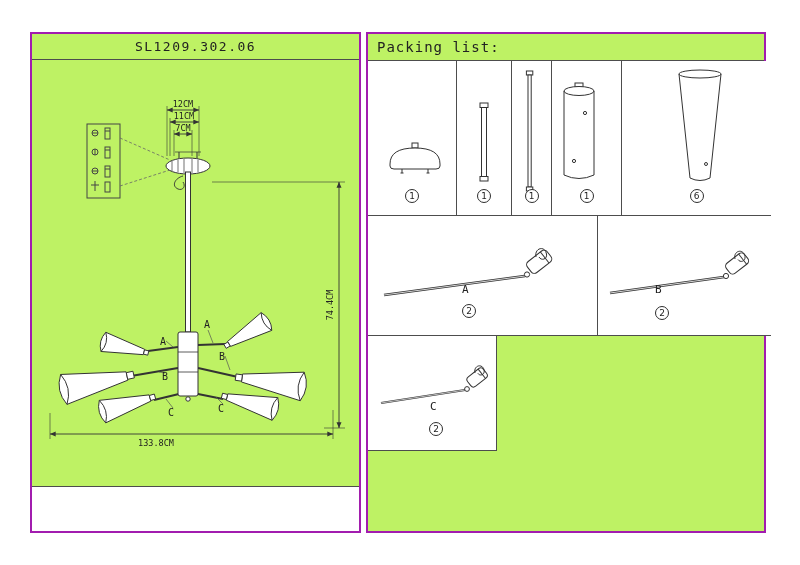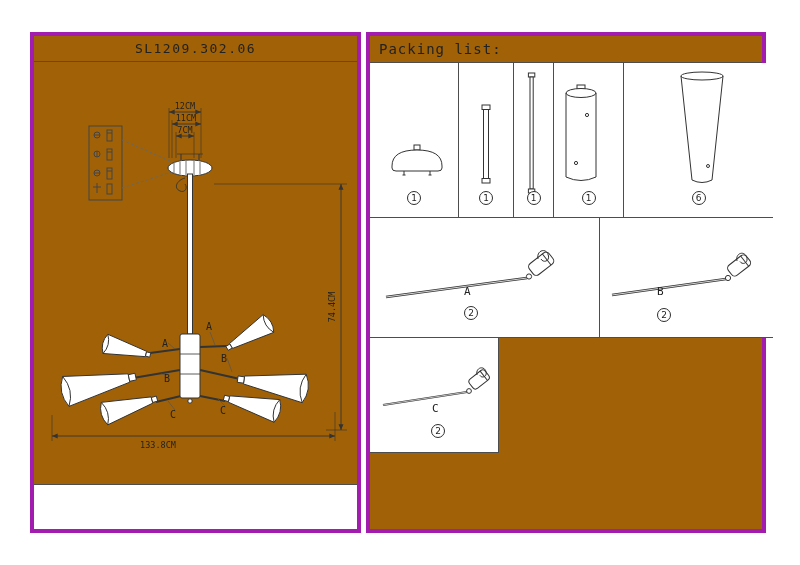--- a/index.html
+++ b/index.html
@@ -1,19 +1,19 @@
 <!DOCTYPE html>
 <html><head>
 <meta charset="utf-8">
 <style>
   *{margin:0;padding:0;box-sizing:border-box}
   html,body{background:#fff}
   body{width:800px;height:565px;font-family:"DejaVu Sans Mono","Liberation Mono",monospace;color:#222}
   .stage{position:relative;width:800px;height:565px;background:#fff;overflow:hidden}
-  .panel{position:absolute;border:4px solid #a21caf;background:#a16207}
+  .panel{position:absolute;border:2px solid #a21caf;background:#bef264}
   #spec{left:30px;top:32px;width:331px;height:501px}
   #pack{left:366px;top:32px;width:400px;height:501px}
   .spec-title{height:26px;line-height:25px;text-align:center;border-bottom:1px solid #4d4d4d;font-size:13px;letter-spacing:1.5px}
   .spec-footer{position:absolute;left:0;bottom:0;width:100%;height:45px;border-top:1px solid #4d4d4d;background:#fff}
   .pack-title{height:27px;line-height:26px;padding-left:9px;border-bottom:1px solid #4d4d4d;font-size:14px;letter-spacing:1px}
   .row{position:absolute;left:0;display:flex}
   #row1{top:27px;width:403px;height:155px;border-bottom:1px solid #4d4d4d}
   #row2{top:182px;width:403px;height:120px;border-bottom:1px solid #4d4d4d}
   #row3{top:302px;width:403px;height:115px}
   .cell{position:relative;height:100%;background:#fff}

